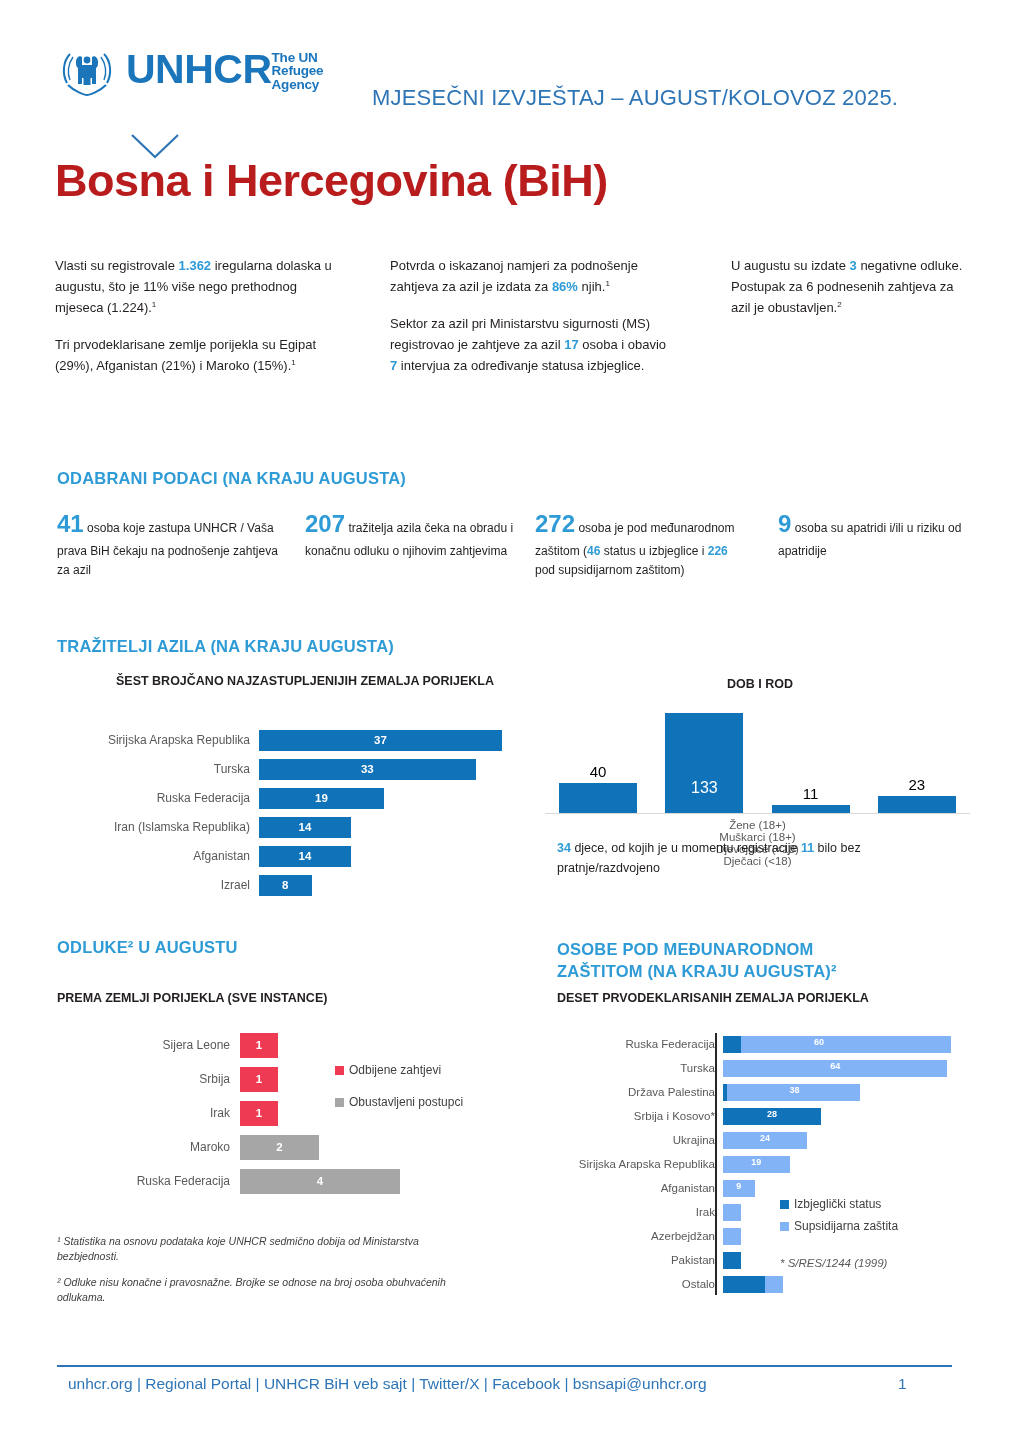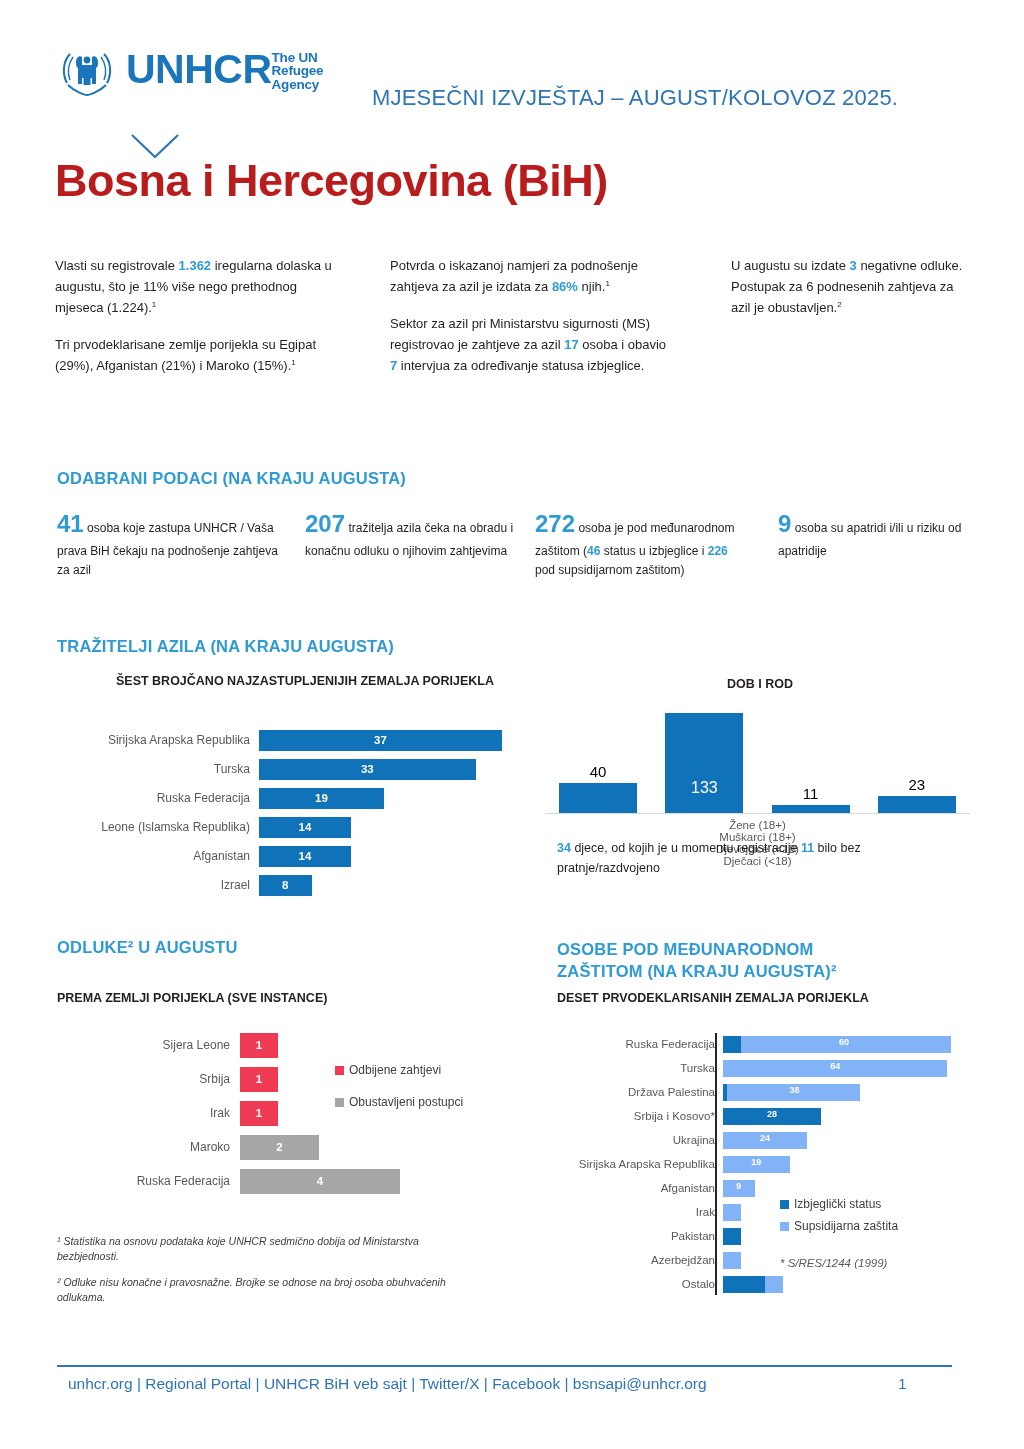--- a/index.html
+++ b/index.html
@@ -202,21 +202,21 @@
           <div class="hbar-fill" style="width: 216.73px; background: rgb(16, 114, 184);">33</div>
         </div>
       </div>
       <div class="hbar-row">
         <div class="hbar-label">Ruska Federacija</div>
         <div class="hbar-track">
           <div class="hbar-fill" style="width: 124.784px; background: rgb(16, 114, 184);">19</div>
         </div>
       </div>
       <div class="hbar-row">
-        <div class="hbar-label">Leone (Islamska Republika)</div>
+        <div class="hbar-label">Iran (Islamska Republika)</div>
         <div class="hbar-track">
           <div class="hbar-fill" style="width: 91.9459px; background: rgb(16, 114, 184);">14</div>
         </div>
       </div>
       <div class="hbar-row">
         <div class="hbar-label">Afganistan</div>
         <div class="hbar-track">
           <div class="hbar-fill" style="width: 91.9459px; background: rgb(16, 114, 184);">14</div>
         </div>
       </div>
@@ -310,21 +310,21 @@
     <span>OSOBE POD MEĐUNARODNOM</span><br><span>ZAŠTITOM (NA KRAJU AUGUSTA)²</span>
   </div>
   <div class="sub-head" style="left:557px;top:990px;width:420px;text-align:left;">DESET PRVODEKLARISANIH ZEMALJA PORIJEKLA</div>
   <div class="hbar-chart" id="chart4" style="left:530px;top:1033px;width:440px;">
       <div style="position: relative;">
         <div class="st-row">
           <div class="st-label">Ruska Federacija</div>
           <div class="st-track">
             <div class="st-seg" style="width: 17.5385px; background: rgb(16, 114, 184);"></div>
             <div class="st-seg" style="width: 210.462px; background: rgb(131, 179, 247);"></div>
-            <span class="st-val" style="width: 192px; padding-left: 25px;">60</span>
+            <span class="st-val" style="width: 192px;">60</span>
           </div>
         </div>
         <div class="st-row">
           <div class="st-label">Turska</div>
           <div class="st-track">
             <div class="st-seg" style="width: 224.492px; background: rgb(131, 179, 247);"></div>
             <span class="st-val" style="width: 224.492px;">64</span>
           </div>
         </div>
         <div class="st-row">
@@ -363,29 +363,29 @@
             <span class="st-val" style="width: 31.5692px;">9</span>
           </div>
         </div>
         <div class="st-row">
           <div class="st-label">Irak</div>
           <div class="st-track">
             <div class="st-seg" style="width: 17.5385px; background: rgb(131, 179, 247);"></div>
           </div>
         </div>
         <div class="st-row">
+          <div class="st-label">Azerbejdžan</div>
+          <div class="st-track">
+            <div class="st-seg" style="width: 17.5385px; background: rgb(131, 179, 247);"></div>
+          </div>
+        </div>
+        <div class="st-row">
           <div class="st-label">Pakistan</div>
           <div class="st-track">
             <div class="st-seg" style="width: 17.5385px; background: rgb(16, 114, 184);"></div>
-          </div>
-        </div>
-        <div class="st-row">
-          <div class="st-label">Azerbejdžan</div>
-          <div class="st-track">
-            <div class="st-seg" style="width: 17.5385px; background: rgb(131, 179, 247);"></div>
           </div>
         </div>
         <div class="st-row">
           <div class="st-label">Ostalo</div>
           <div class="st-track">
             <div class="st-seg" style="width: 42.0923px; background: rgb(16, 114, 184);"></div>
             <div class="st-seg" style="width: 17.5385px; background: rgb(131, 179, 247);"></div>
           </div>
         </div>
         <div class="st-axis"></div>

